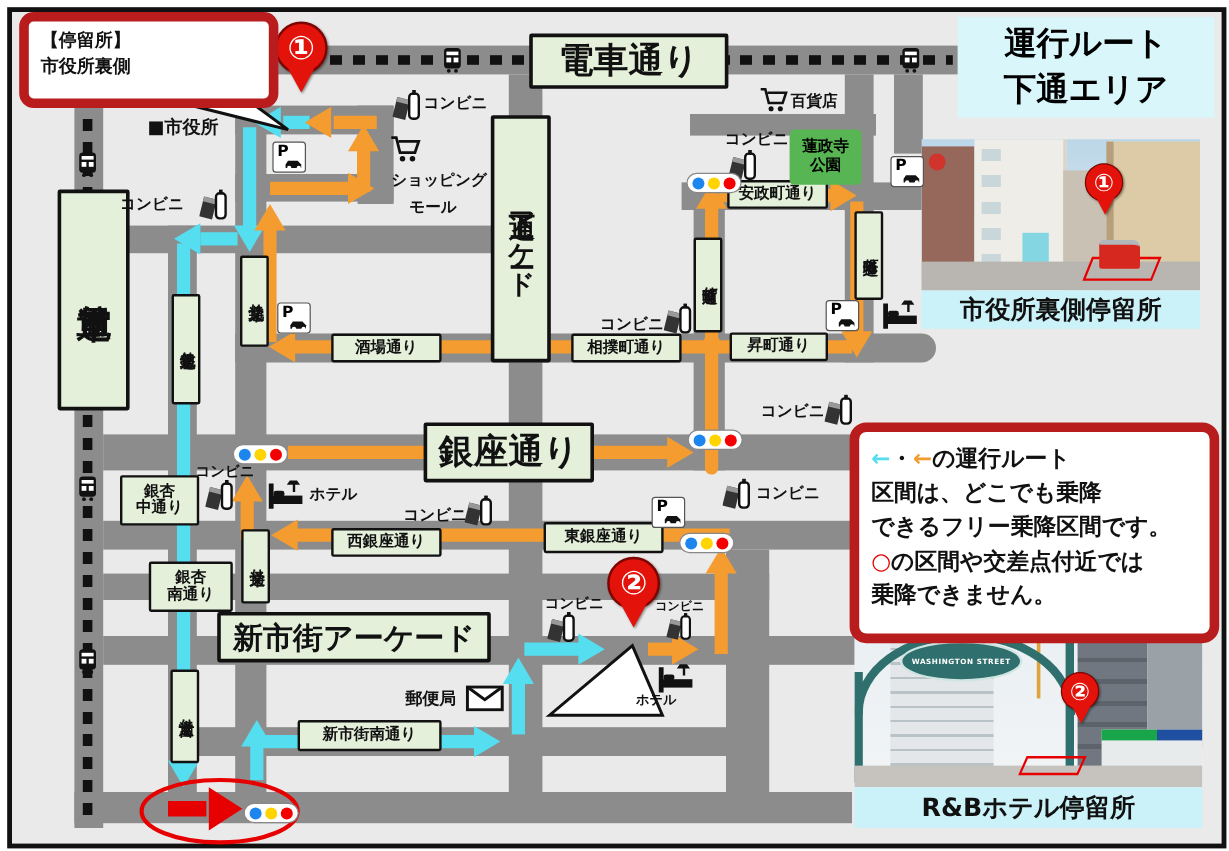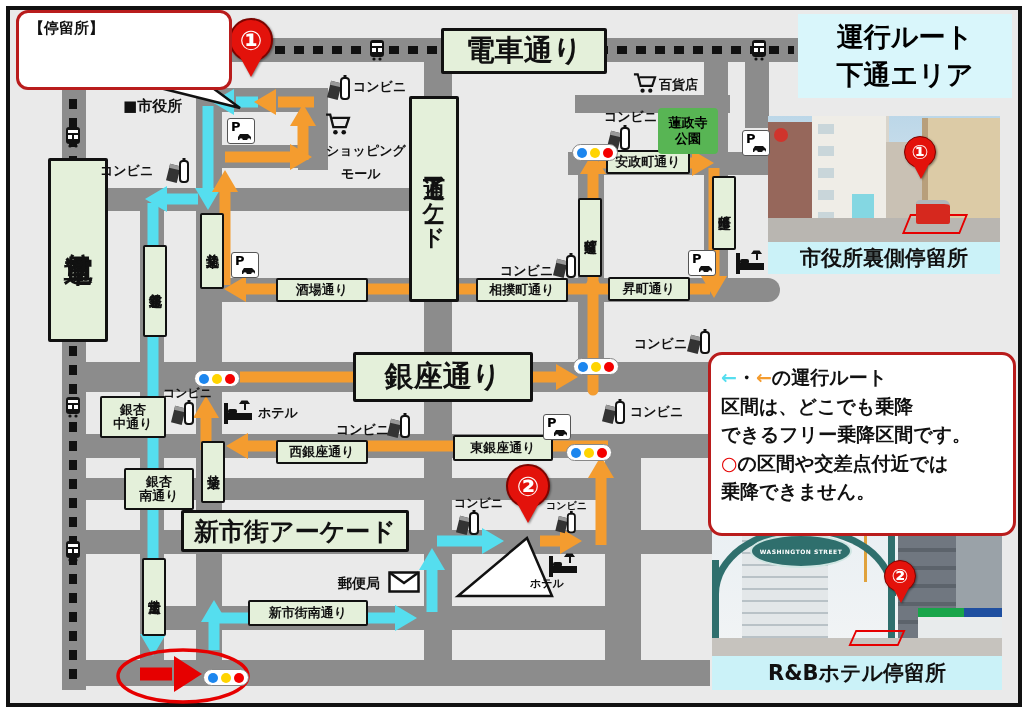--- a/index.html
+++ b/index.html
@@ -20,21 +20,21 @@
   .park-p{position:absolute;width:26px;height:24px;background:#fff;border:1.5px solid #555;border-radius:3px;z-index:11;}
   .park-p b{position:absolute;left:3px;top:0px;font-size:13px;}
   .park-p svg{position:absolute;right:1px;bottom:1px;}
   .greenbox{position:absolute;background:#58B554;border-radius:4px;z-index:11;display:flex;flex-direction:column;align-items:center;justify-content:center;font-weight:bold;font-size:13px;line-height:1.25;}
   .pin{position:absolute;z-index:15;width:44px;filter:drop-shadow(1px 1px 1px rgba(0,0,0,.45));}
   .pin .head{width:40px;height:40px;border-radius:50%;background:#E3120B;border:2px solid #7d0400;color:#fff;display:flex;align-items:center;justify-content:center;font-size:27px;font-weight:bold;}
   .pin .tail{margin:-5px auto 0;width:0;height:0;border:11px solid transparent;border-top:20px solid #E3120B;}
   .pin.sm{width:34px;}
   .pin.sm .head{width:30px;height:30px;font-size:20px;border-width:1.5px;}
   .pin.sm .tail{border:8px solid transparent;border-top:15px solid #E3120B;margin-top:-4px;}
-  .callout{position:absolute;background:#fff;border:3px solid #b91c1c;border-radius:12px;z-index:20;font-weight:bold;color:#111;}
+  .callout{position:absolute;background:#fff;border:8px solid #b91c1c;border-radius:12px;z-index:20;font-weight:bold;color:#111;}
   #title{position:absolute;left:798px;top:14px;width:214px;height:84px;background:#D9F6FB;z-index:20;display:flex;flex-direction:column;align-items:center;justify-content:center;font-size:27px;font-weight:600;line-height:1.4;}
   #notice{left:708px;top:352px;width:308px;height:184px;border-radius:14px;font-size:19px;font-weight:600;padding:8px 10px;box-sizing:border-box;line-height:1.5;}
   .photo{position:absolute;overflow:hidden;z-index:8;}
   .caption{position:absolute;background:#CBF2F8;z-index:9;display:flex;align-items:center;justify-content:center;font-size:21px;font-weight:600;color:#111;}
   .tram{z-index:4;}
   .b{position:absolute;}
 </style>
 </head>
 <body>
 
@@ -167,21 +167,21 @@
     <polygon points="202,674 174,656 174,692" fill="#E60000"></polygon>
     <ellipse cx="183" cy="676" rx="65" ry="26" fill="none" stroke="#E60000" stroke-width="3.5"></ellipse>
 
     <polygon points="152,86 210,86 240,108" fill="#fff" stroke="#111" stroke-width="2.5"></polygon>
     <polygon points="527,538 458,596 552,596" fill="#fff" stroke="#111" stroke-width="2.5"></polygon>
   </svg>
 
   <div class="lb big" style="left:441px;top:28px;width:166px;height:46px;font-size:29px;">電車通り</div>
   <div class="lb big v" style="left:48px;top:158px;width:60px;height:184px;font-size:29px;">電車通り</div>
   <div class="lb big v" style="left:409px;top:96px;width:50px;height:206px;font-size:22px;">下通アーケード</div>
-  <div class="lb big" style="left:353px;top:352px;width:180px;height:50px;font-size:29px;">銀座通り</div>
+  <div class="lb big" style="left:353px;top:352px;width:142px;height:50px;font-size:29px;">銀座通り</div>
   <div class="lb big" style="left:181px;top:510px;width:228px;height:42px;font-size:25px;">新市街アーケード</div>
   <div class="lb v" style="left:200px;top:213px;width:24px;height:76px;">北栄通り</div>
   <div class="lb v" style="left:143px;top:245px;width:24px;height:92px;">銀杏北通り</div>
   <div class="lb" style="left:100px;top:396px;width:66px;height:42px;">
       <span><span>銀杏</span><br><span>中通り</span></span>
     </div>
   <div class="lb" style="left:124px;top:468px;width:70px;height:42px;">
       <span><span>銀杏</span><br><span>南通り</span></span>
     </div>
   <div class="lb v" style="left:142px;top:558px;width:24px;height:78px;">富士通り</div>
@@ -409,20 +409,21 @@
       <div class="head">①</div>
       <div class="tail"></div>
     </div>
   <div class="pin" style="left:506px;top:464px;">
       <div class="head">②</div>
       <div class="tail"></div>
     </div>
 
   <div class="callout" style="left:16px;top:10px;width:216px;height:80px;padding:5px 10px;box-sizing:border-box;font-size:15px;line-height:1.45;">
     <div>【停留所】</div>
+    <div>市役所裏側</div>
   </div>
 
 
   <div class="callout" id="notice">
     <div><span style="color:#55DEEF;">←</span><span>・</span><span style="color:#F49C2F;">←</span><span>の運行ルート</span></div>
     <div>区間は、どこでも乗降</div>
     <div>できるフリー乗降区間です。</div>
     <div><span style="color:#E60000;">○</span><span>の区間や交差点付近では</span></div>
     <div>乗降できません。</div>
   </div>

